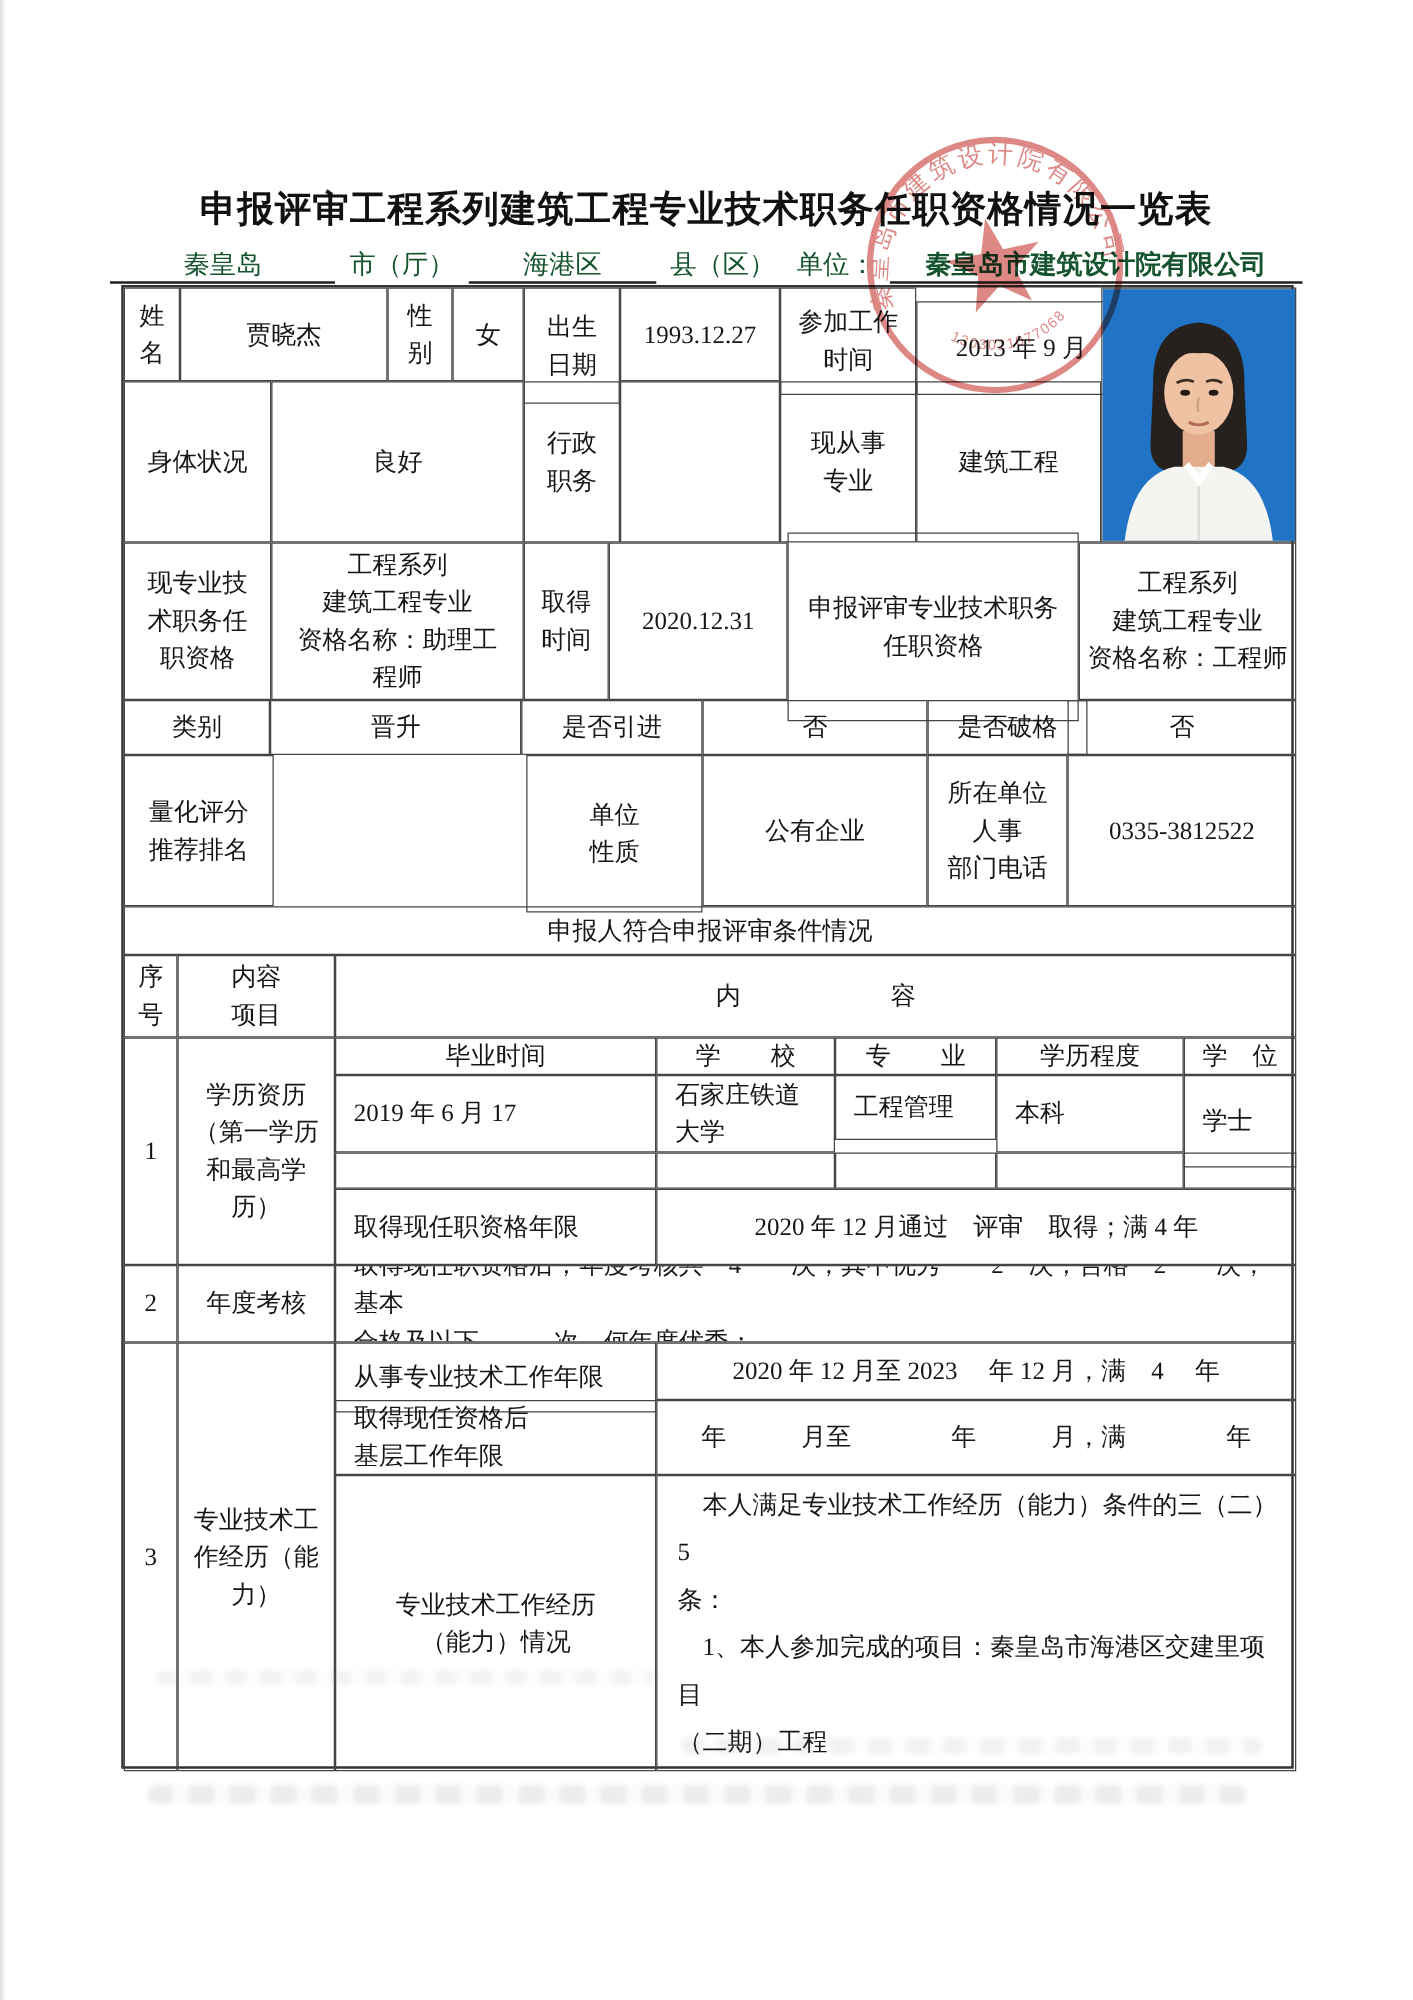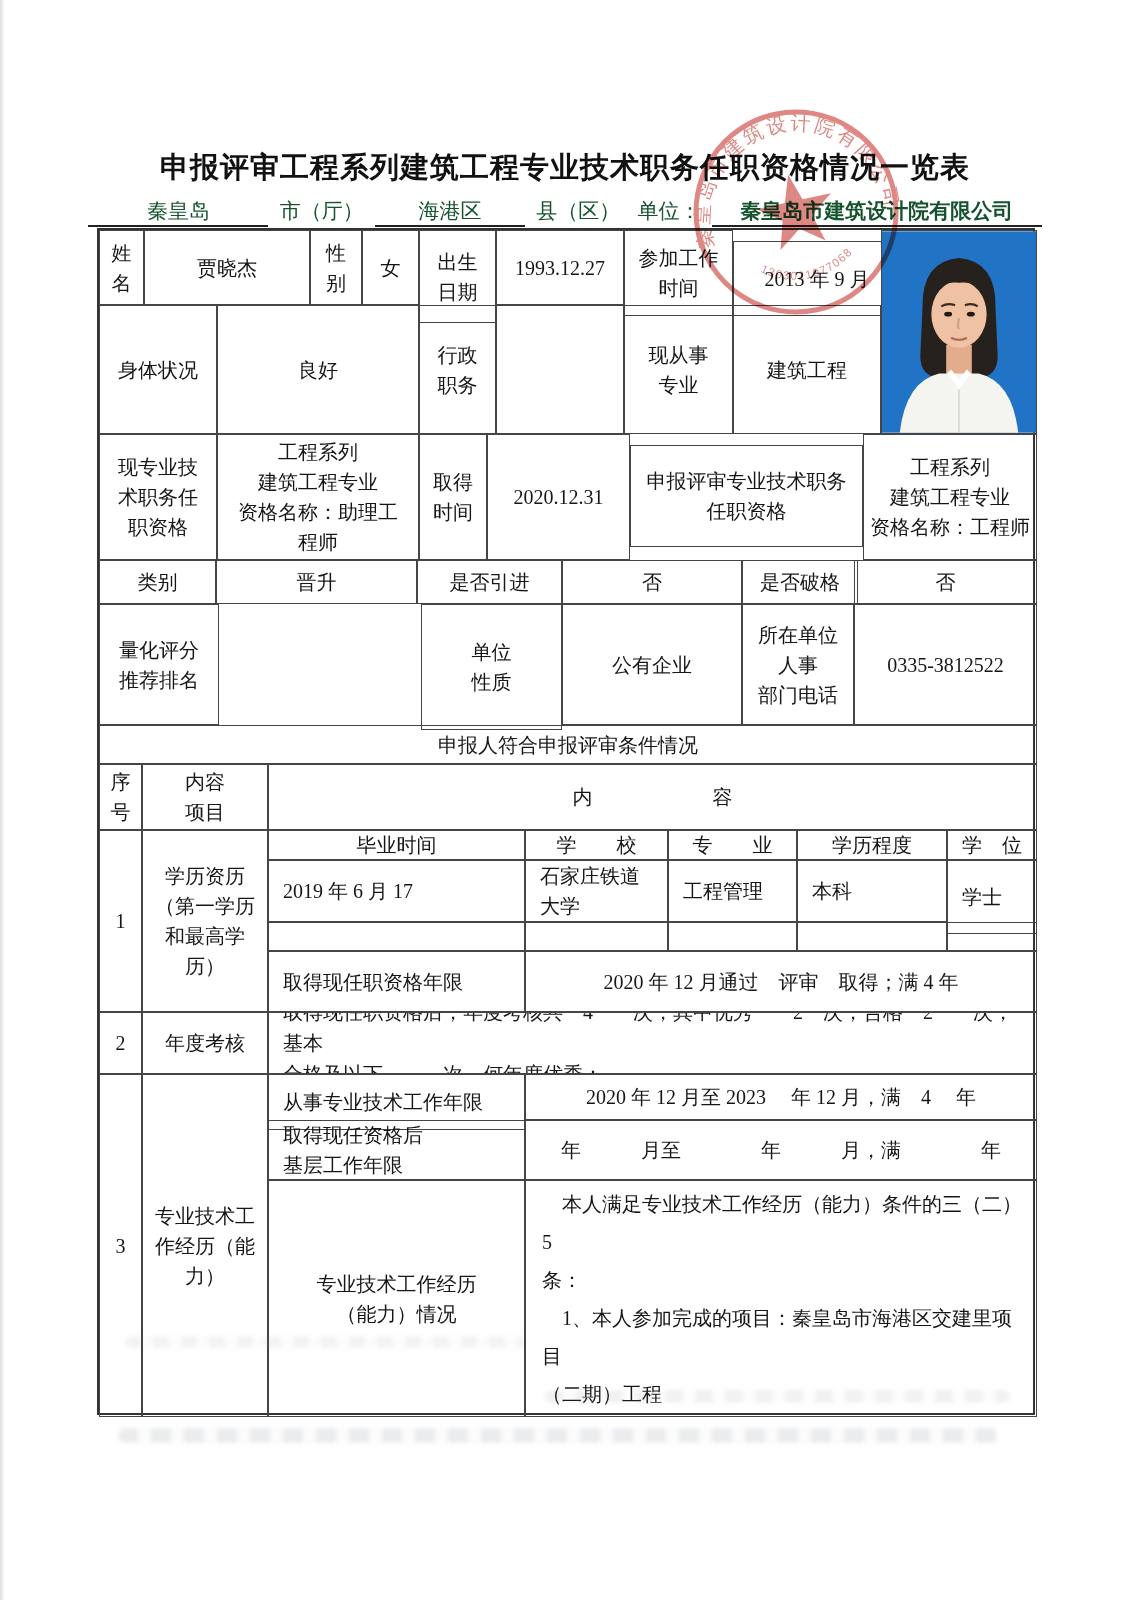--- a/index.html
+++ b/index.html
@@ -123,31 +123,31 @@
   <div class="cell" style="left:0;top:204px;width:118px;height:126px">现专业技
 术职务任
 职资格</div>
   <div class="cell" style="left:118px;top:204px;width:202px;height:126px">工程系列
 建筑工程专业
 资格名称：助理工
 程师</div>
   <div class="cell" style="left:320px;top:204px;width:68px;height:126px">取得
 时间</div>
   <div class="cell" style="left:388px;top:204px;width:143px;height:126px">2020.12.31</div>
-  <div class="cell" style="left:531px;top:215px;width:233px;height:102px">申报评审专业技术职务
+  <div class="cell" style="left:531px;top:196px;width:233px;height:151px">申报评审专业技术职务
 任职资格</div>
   <div class="cell" style="left:764px;top:204px;width:174px;height:126px">工程系列
 建筑工程专业
 资格名称：工程师</div>
 
   <div class="cell" style="left:0;top:330px;width:117px;height:44px">类别</div>
   <div class="cell" style="left:117px;top:330px;width:201px;height:44px">晋升</div>
   <div class="cell" style="left:318px;top:330px;width:145px;height:44px">是否引进</div>
   <div class="cell" style="left:463px;top:330px;width:180px;height:44px">否</div>
-  <div class="cell" style="left:643px;top:330px;width:116px;height:44px">是否破格</div>
+  <div class="cell" style="left:643px;top:330px;width:128px;height:44px">是否破格</div>
   <div class="cell" style="left:755px;top:330px;width:183px;height:44px">否</div>
 
   <div class="cell" style="left:0;top:374px;width:120px;height:121px">量化评分
 推荐排名</div>
   <div class="cell" style="left:322px;top:374px;width:141px;height:126px">单位
 性质</div>
   <div class="cell" style="left:463px;top:374px;width:180px;height:121px">公有企业</div>
   <div class="cell" style="left:643px;top:374px;width:112px;height:121px">所在单位
 人事
 部门电话</div>
@@ -169,21 +169,21 @@
 
   <div class="cell" style="left:169px;top:600px;width:257px;height:30px">毕业时间</div>
   <div class="cell" style="left:426px;top:600px;width:143px;height:30px">学　　校</div>
   <div class="cell" style="left:569px;top:600px;width:129px;height:30px">专　　业</div>
   <div class="cell" style="left:698px;top:600px;width:150px;height:30px">学历程度</div>
   <div class="cell" style="left:848px;top:600px;width:90px;height:30px">学　位</div>
 
   <div class="cell al" style="left:169px;top:630px;width:257px;height:62px">2019 年 6 月 17</div>
   <div class="cell al" style="left:426px;top:630px;width:143px;height:62px">石家庄铁道
 大学</div>
-  <div class="cell al" style="left:569px;top:630px;width:129px;height:62px">工程管理</div>
+  <div class="cell al" style="left:569px;top:630px;width:129px;height:52px">工程管理</div>
   <div class="cell al" style="left:698px;top:630px;width:150px;height:62px">本科</div>
   <div class="cell al" style="left:848px;top:630px;width:90px;height:74px">学士</div>
 
   <div class="cell" style="left:169px;top:692px;width:257px;height:29px"></div>
   <div class="cell" style="left:426px;top:692px;width:143px;height:29px"></div>
   <div class="cell" style="left:569px;top:692px;width:129px;height:29px"></div>
   <div class="cell" style="left:698px;top:692px;width:150px;height:29px"></div>
   <div class="cell" style="left:848px;top:692px;width:90px;height:29px"></div>
 
   <div class="cell al" style="left:169px;top:721px;width:257px;height:61px">取得现任职资格年限</div>

